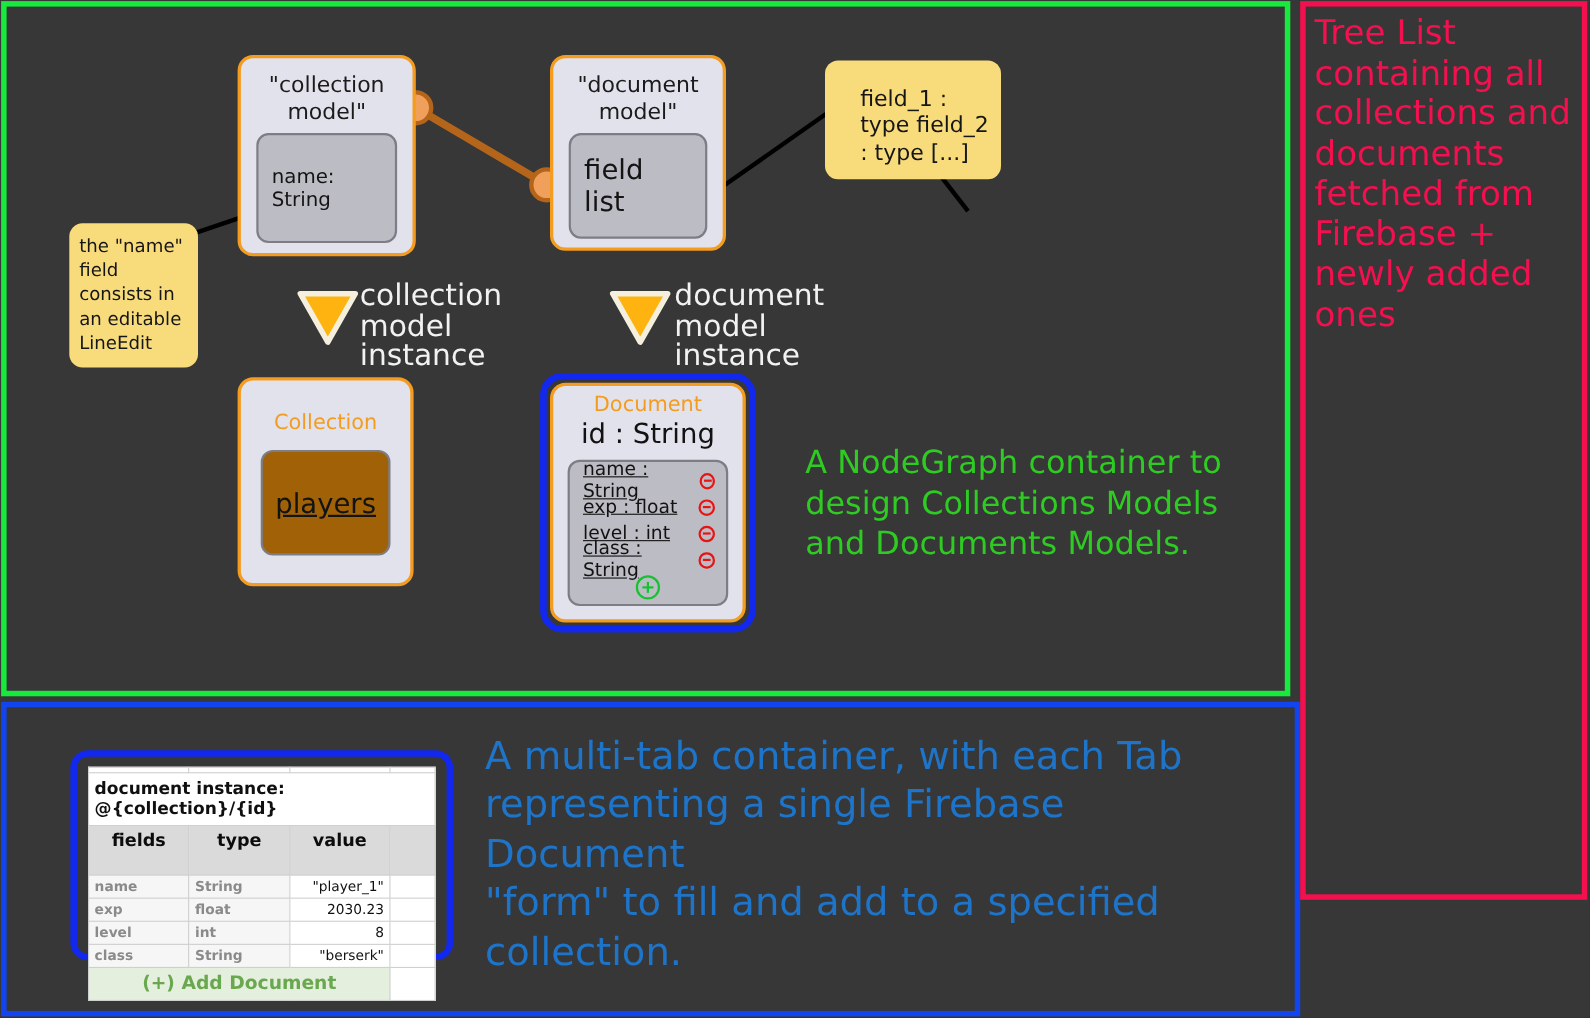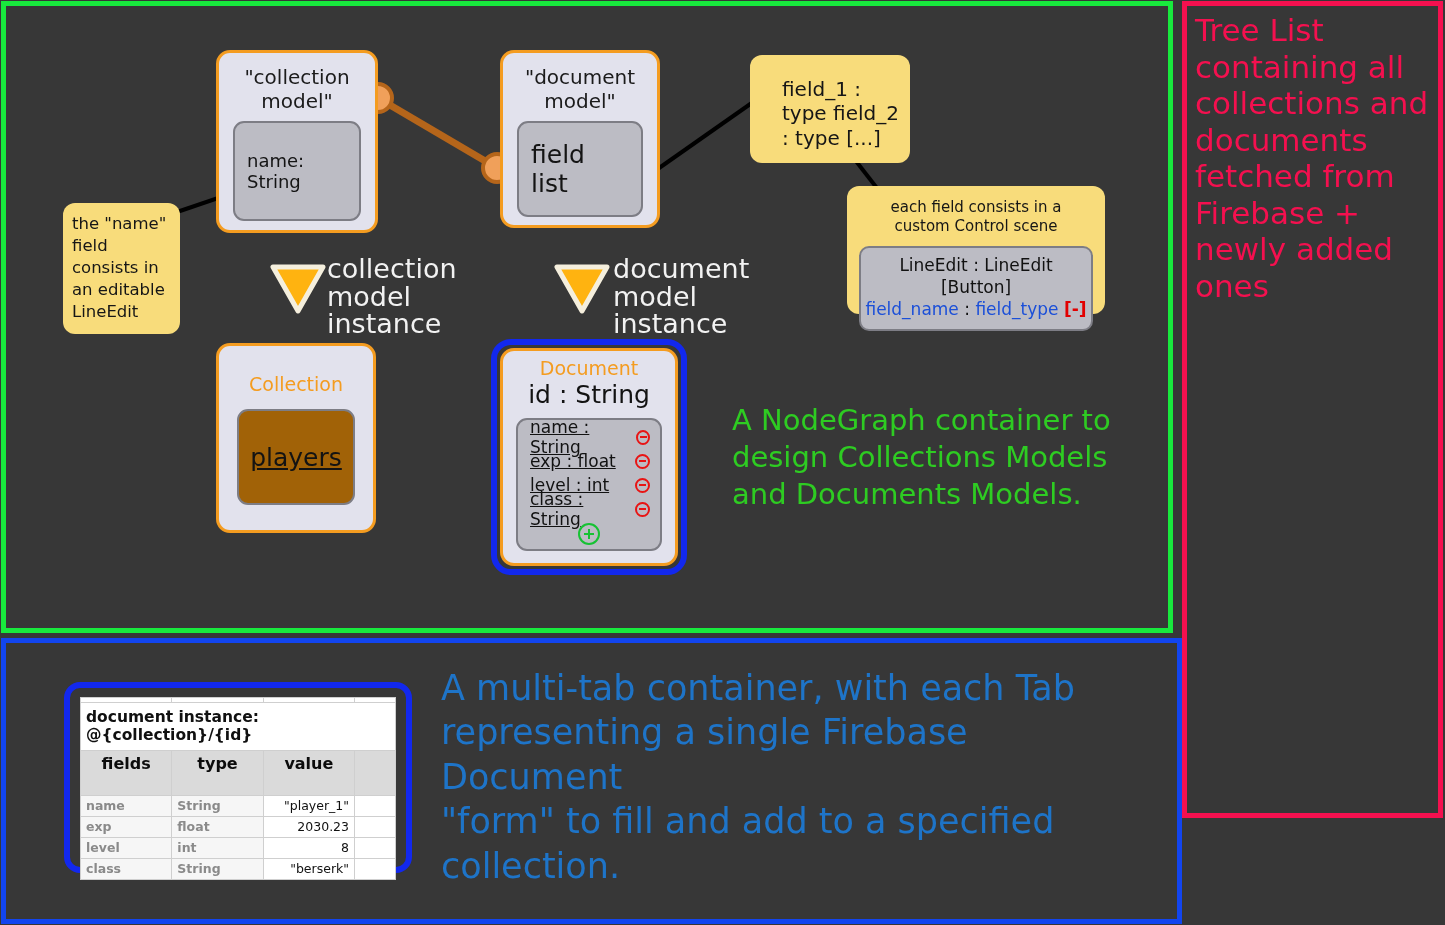--- a/index.html
+++ b/index.html
@@ -391,28 +391,20 @@
       <div class="inner-text">field list</div>
     </div>
   </div>
 
   <div class="note" id="note-name-field">the "name" field consists in an editable LineEdit</div>
 
   <div class="note" id="note-fieldlist">field_1 : type
 field_2 : type
 [...]</div>
 
-  <div class="note" id="note-control-scene">
-    <div style="white-space:pre-line;">each field consists in a
-custom Control scene</div>
-    <div class="scene-panel">
-      <div class="scene-line1">LineEdit : LineEdit [Button]</div>
-      <div class="scene-line2"><span class="blue-tok">field_name</span><span class="dark-tok"> : </span><span class="blue-tok">field_type</span> <span class="red-tok">[-]</span></div>
-    </div>
-  </div>
 
   <div class="instance-marker" style="left:269px; top:263px;">
     <svg width="58" height="54">
       <polygon points="4,4 54,4 29,48" fill="#ffb310" stroke="#f5efdd" stroke-width="5" stroke-linejoin="round"></polygon>
     </svg>
   </div>
   <div class="instance-label" style="left:327px; top:255px;">collection
 model
 instance</div>
 
@@ -506,17 +498,21 @@
         <td class="cell-type">int</td>
         <td class="cell-value">8</td>
         <td class="cell-blank"></td>
       </tr>
       <tr class="data-row">
         <td class="cell-field">class</td>
         <td class="cell-type">String</td>
         <td class="cell-value">"berserk"</td>
         <td class="cell-blank"></td>
       </tr>
+      <tr class="addrow">
+        <td class="addcell" colspan="3">(+) Add Document</td>
+        <td class="cell-blank"></td>
+      </tr>
     </tbody>
       </table>
   </div>
 
 </div>
 
 </body></html>

